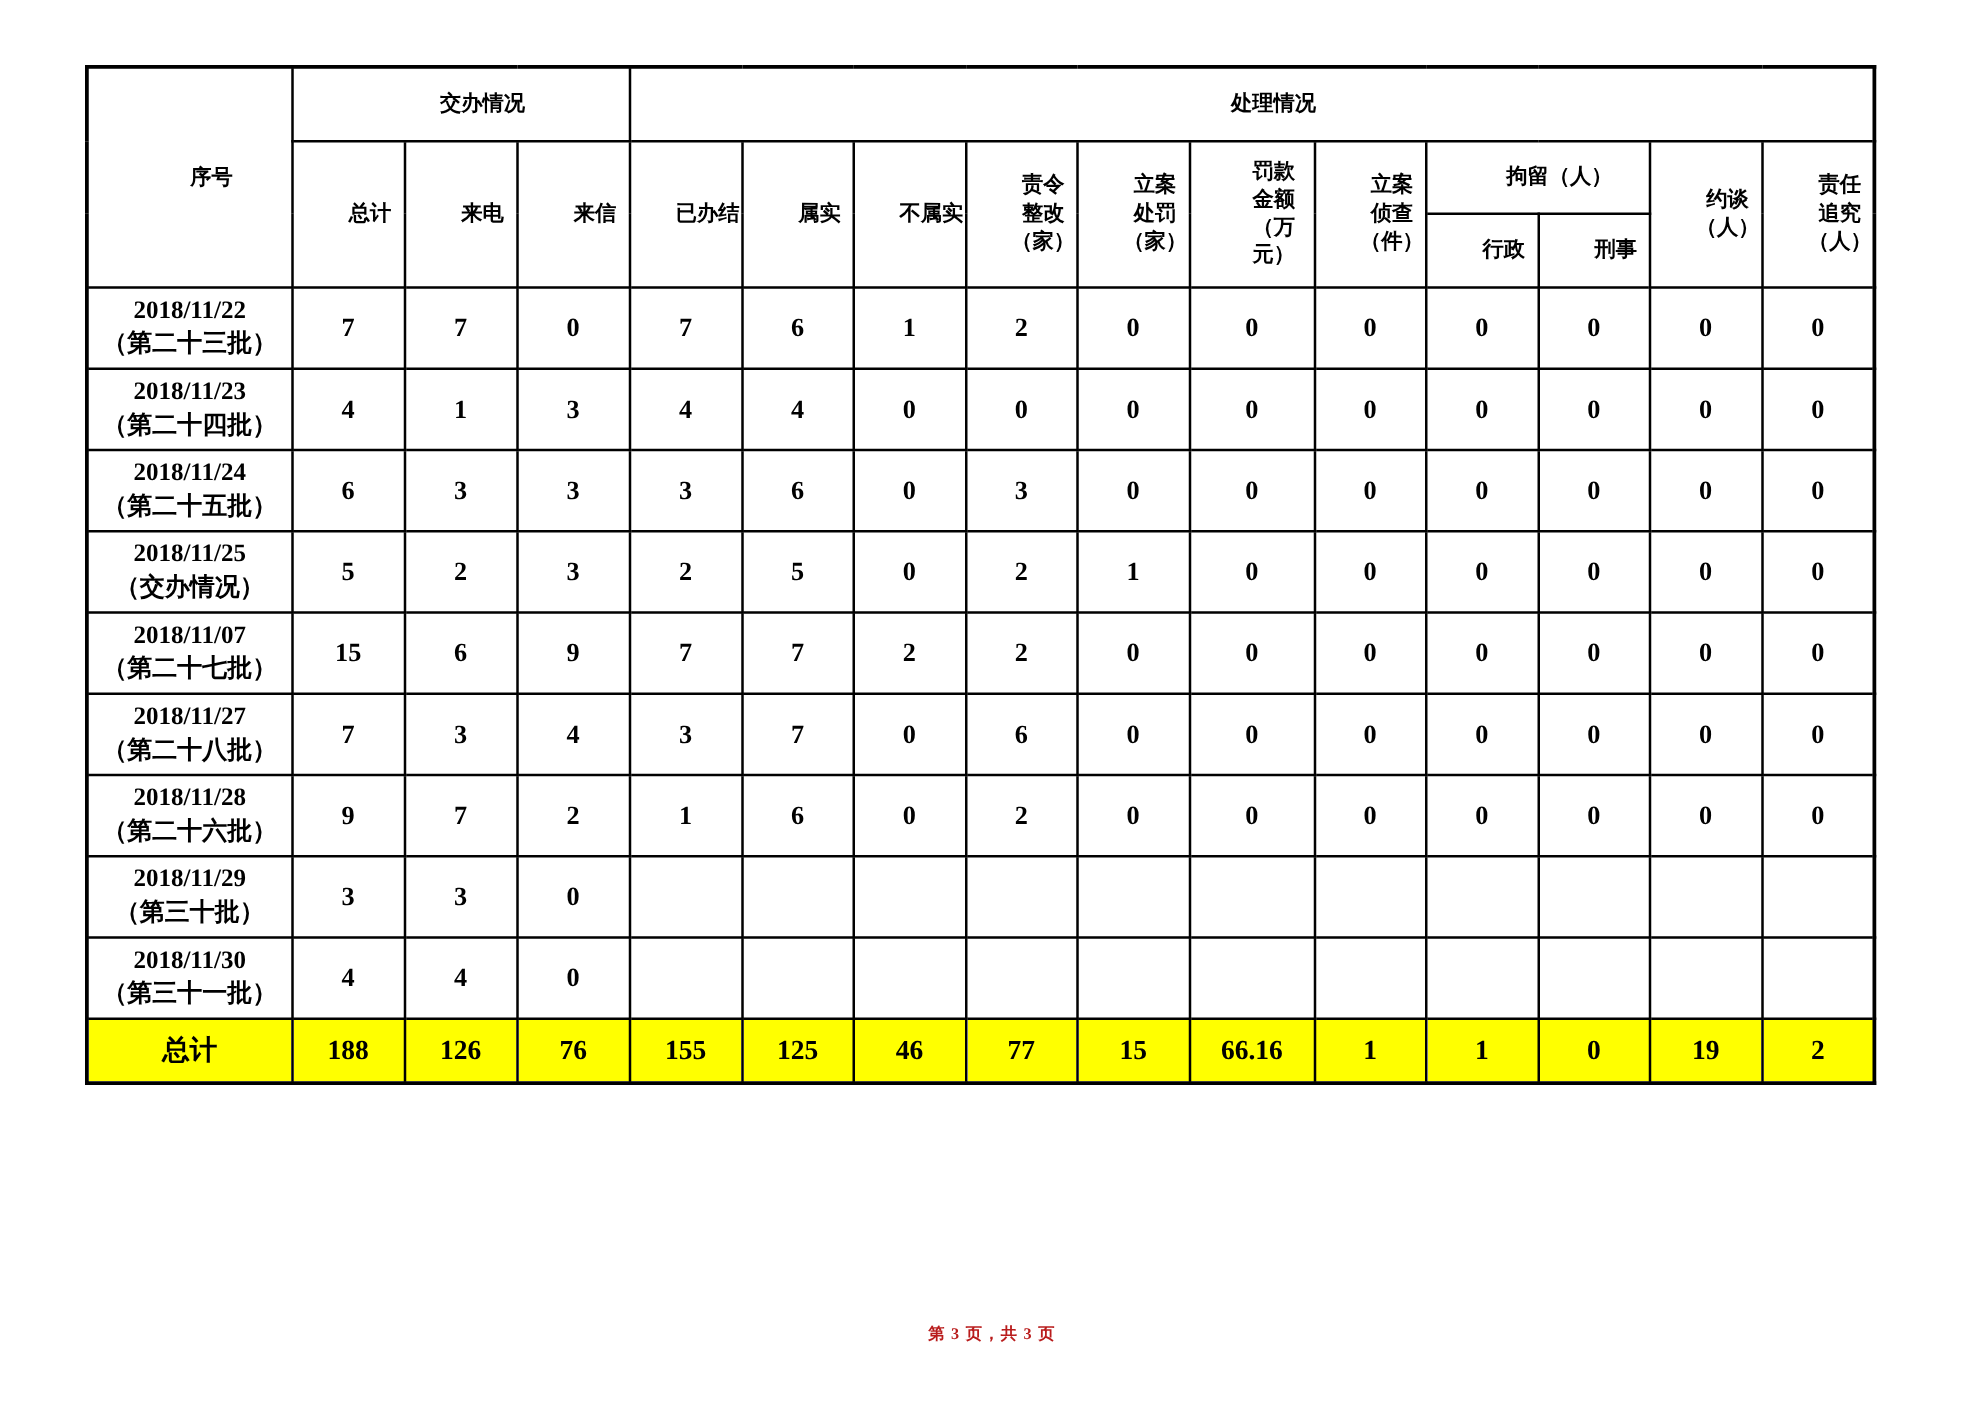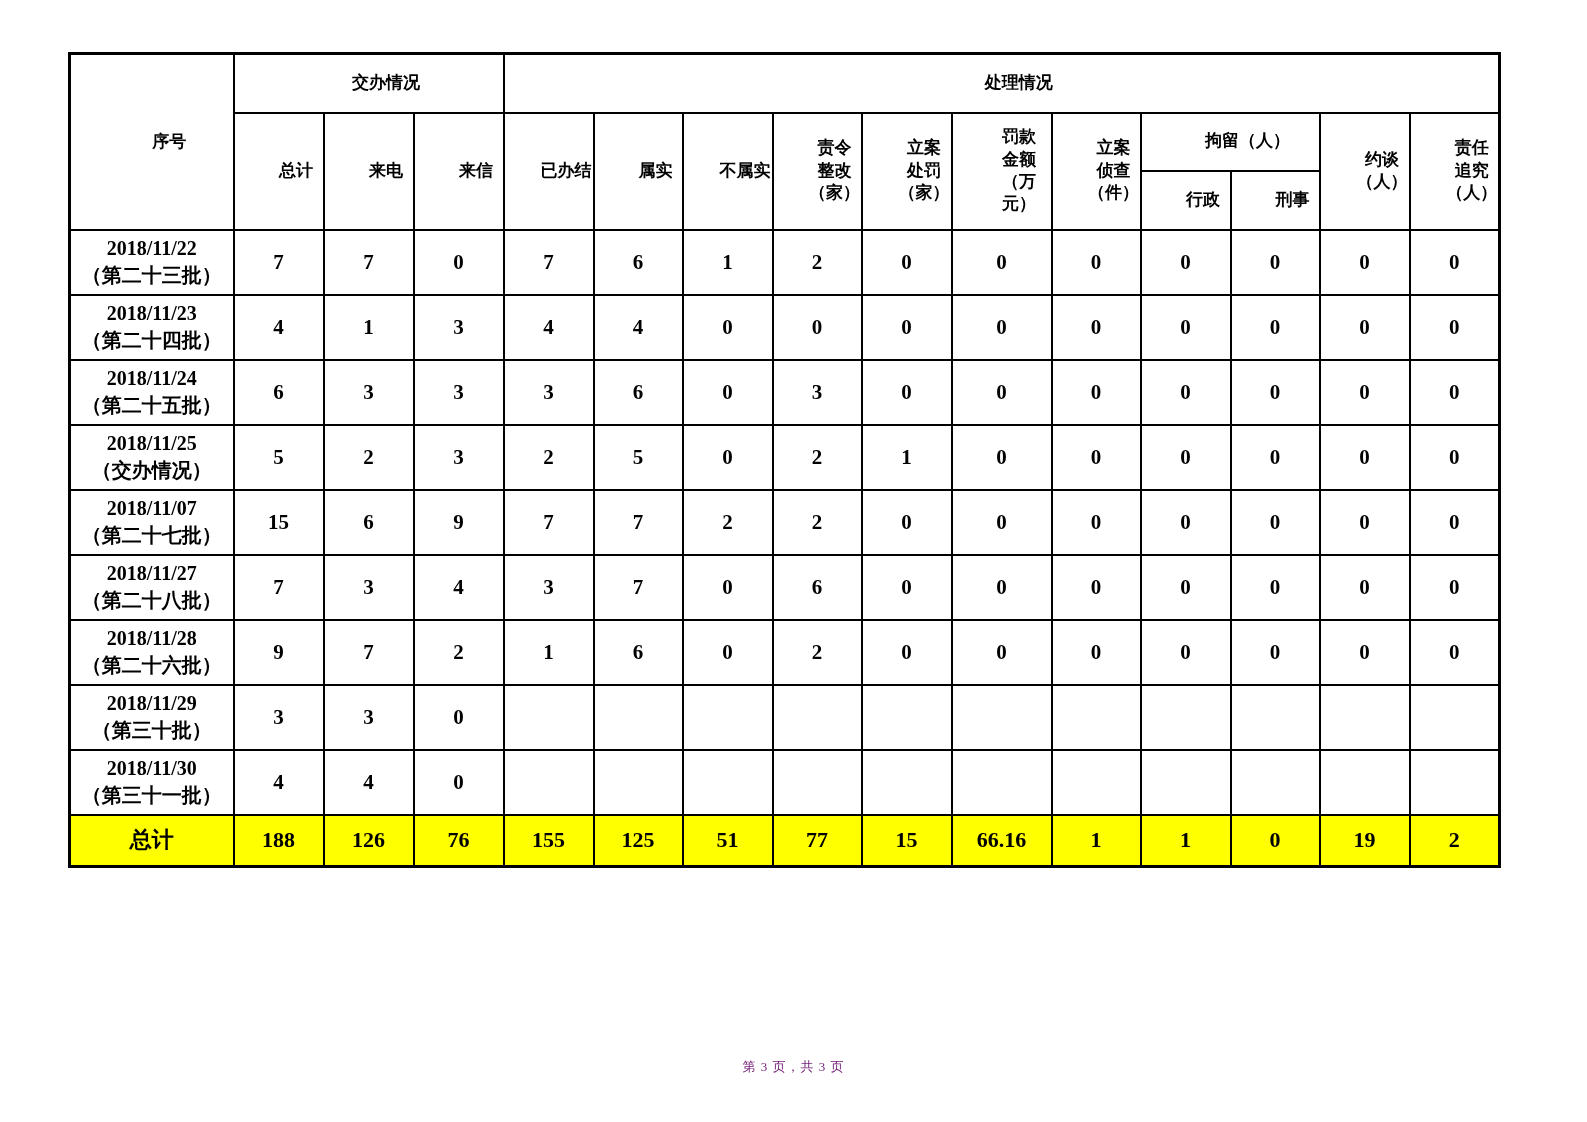--- a/index.html
+++ b/index.html
@@ -37,23 +37,23 @@
   tr.hrow-3 { height:59px; }
   tr.data-row { height:65px; }
   td.num { font-size:21px; }
   td.date-cell { font-size:20px; line-height:1.35; }
   tr.total-row { height:52px; }
   tr.total-row td { background:#FFFF00; font-size:22px; }
   .page-footer {
     position:absolute; top:1058px; left:0; width:100%;
     text-align:center;
     font-size:13px;
-    font-weight:normal;
+    font-weight:bold;
     letter-spacing:1px;
-    color:#701a75;
+    color:#b91c1c;
   }
 </style>
 </head>
 <body>
 
 <div class="sheet">
 
   <table class="stats">
     <colgroup>
       <col style="width:164px">
@@ -299,21 +299,21 @@
       <td class="num"></td>
     </tr>
 
     <tr class="total-row">
       <td>总计</td>
       <td class="num">188</td>
       <td class="num">126</td>
       <td class="num">76</td>
       <td class="num">155</td>
       <td class="num">125</td>
-      <td class="num">51</td>
+      <td class="num">46</td>
       <td class="num">77</td>
       <td class="num">15</td>
       <td class="num">66.16</td>
       <td class="num">1</td>
       <td class="num">1</td>
       <td class="num">0</td>
       <td class="num">19</td>
       <td class="num">2</td>
     </tr>
   </tbody>

